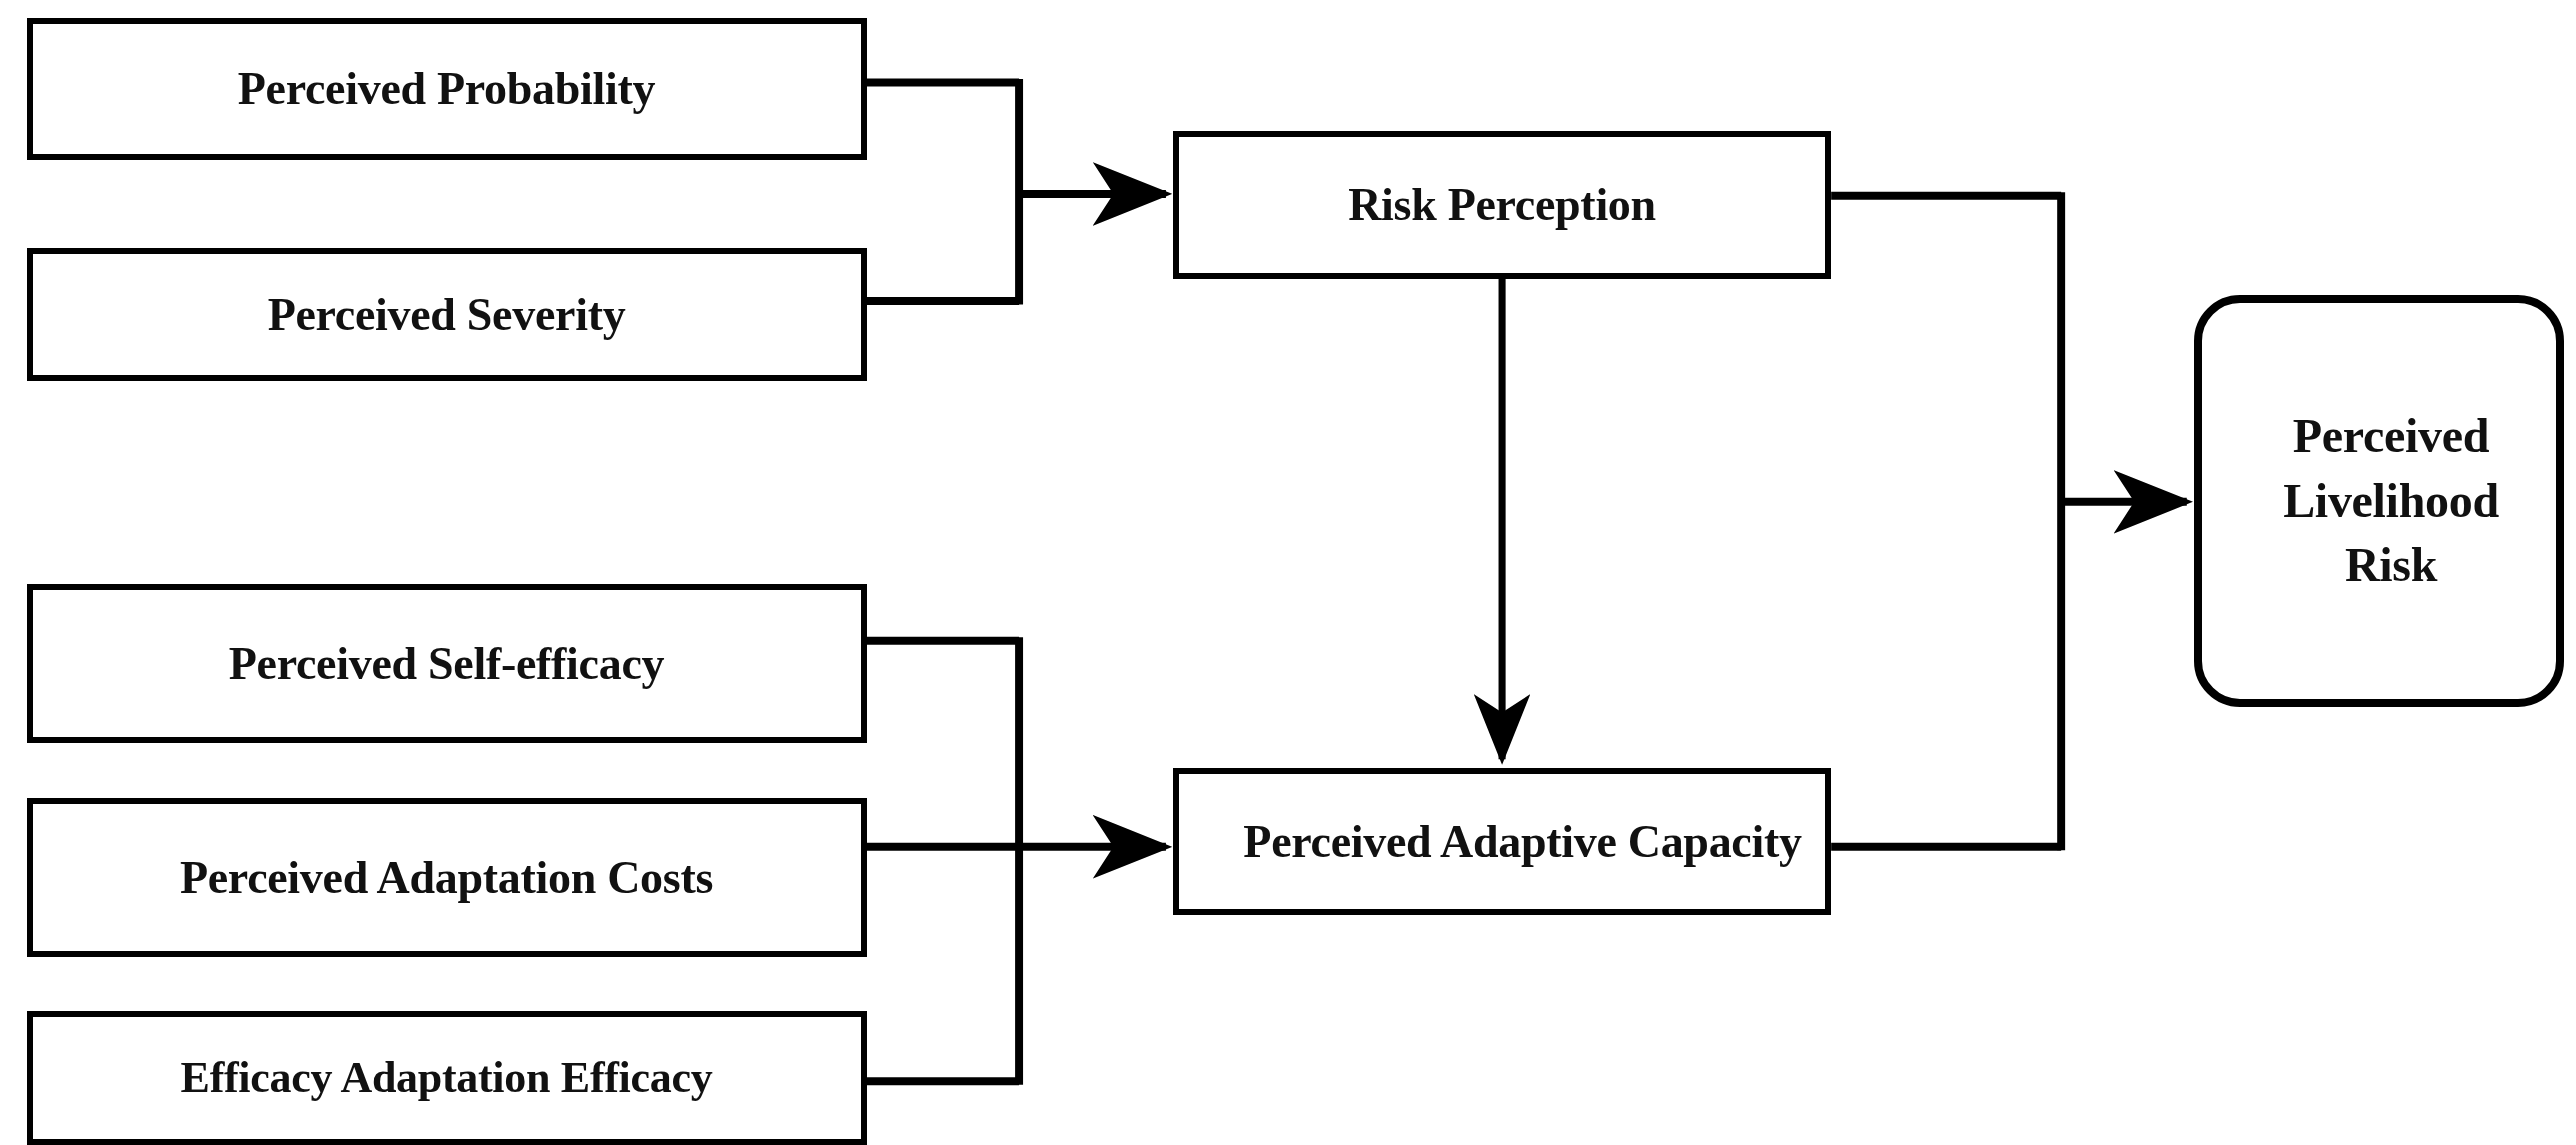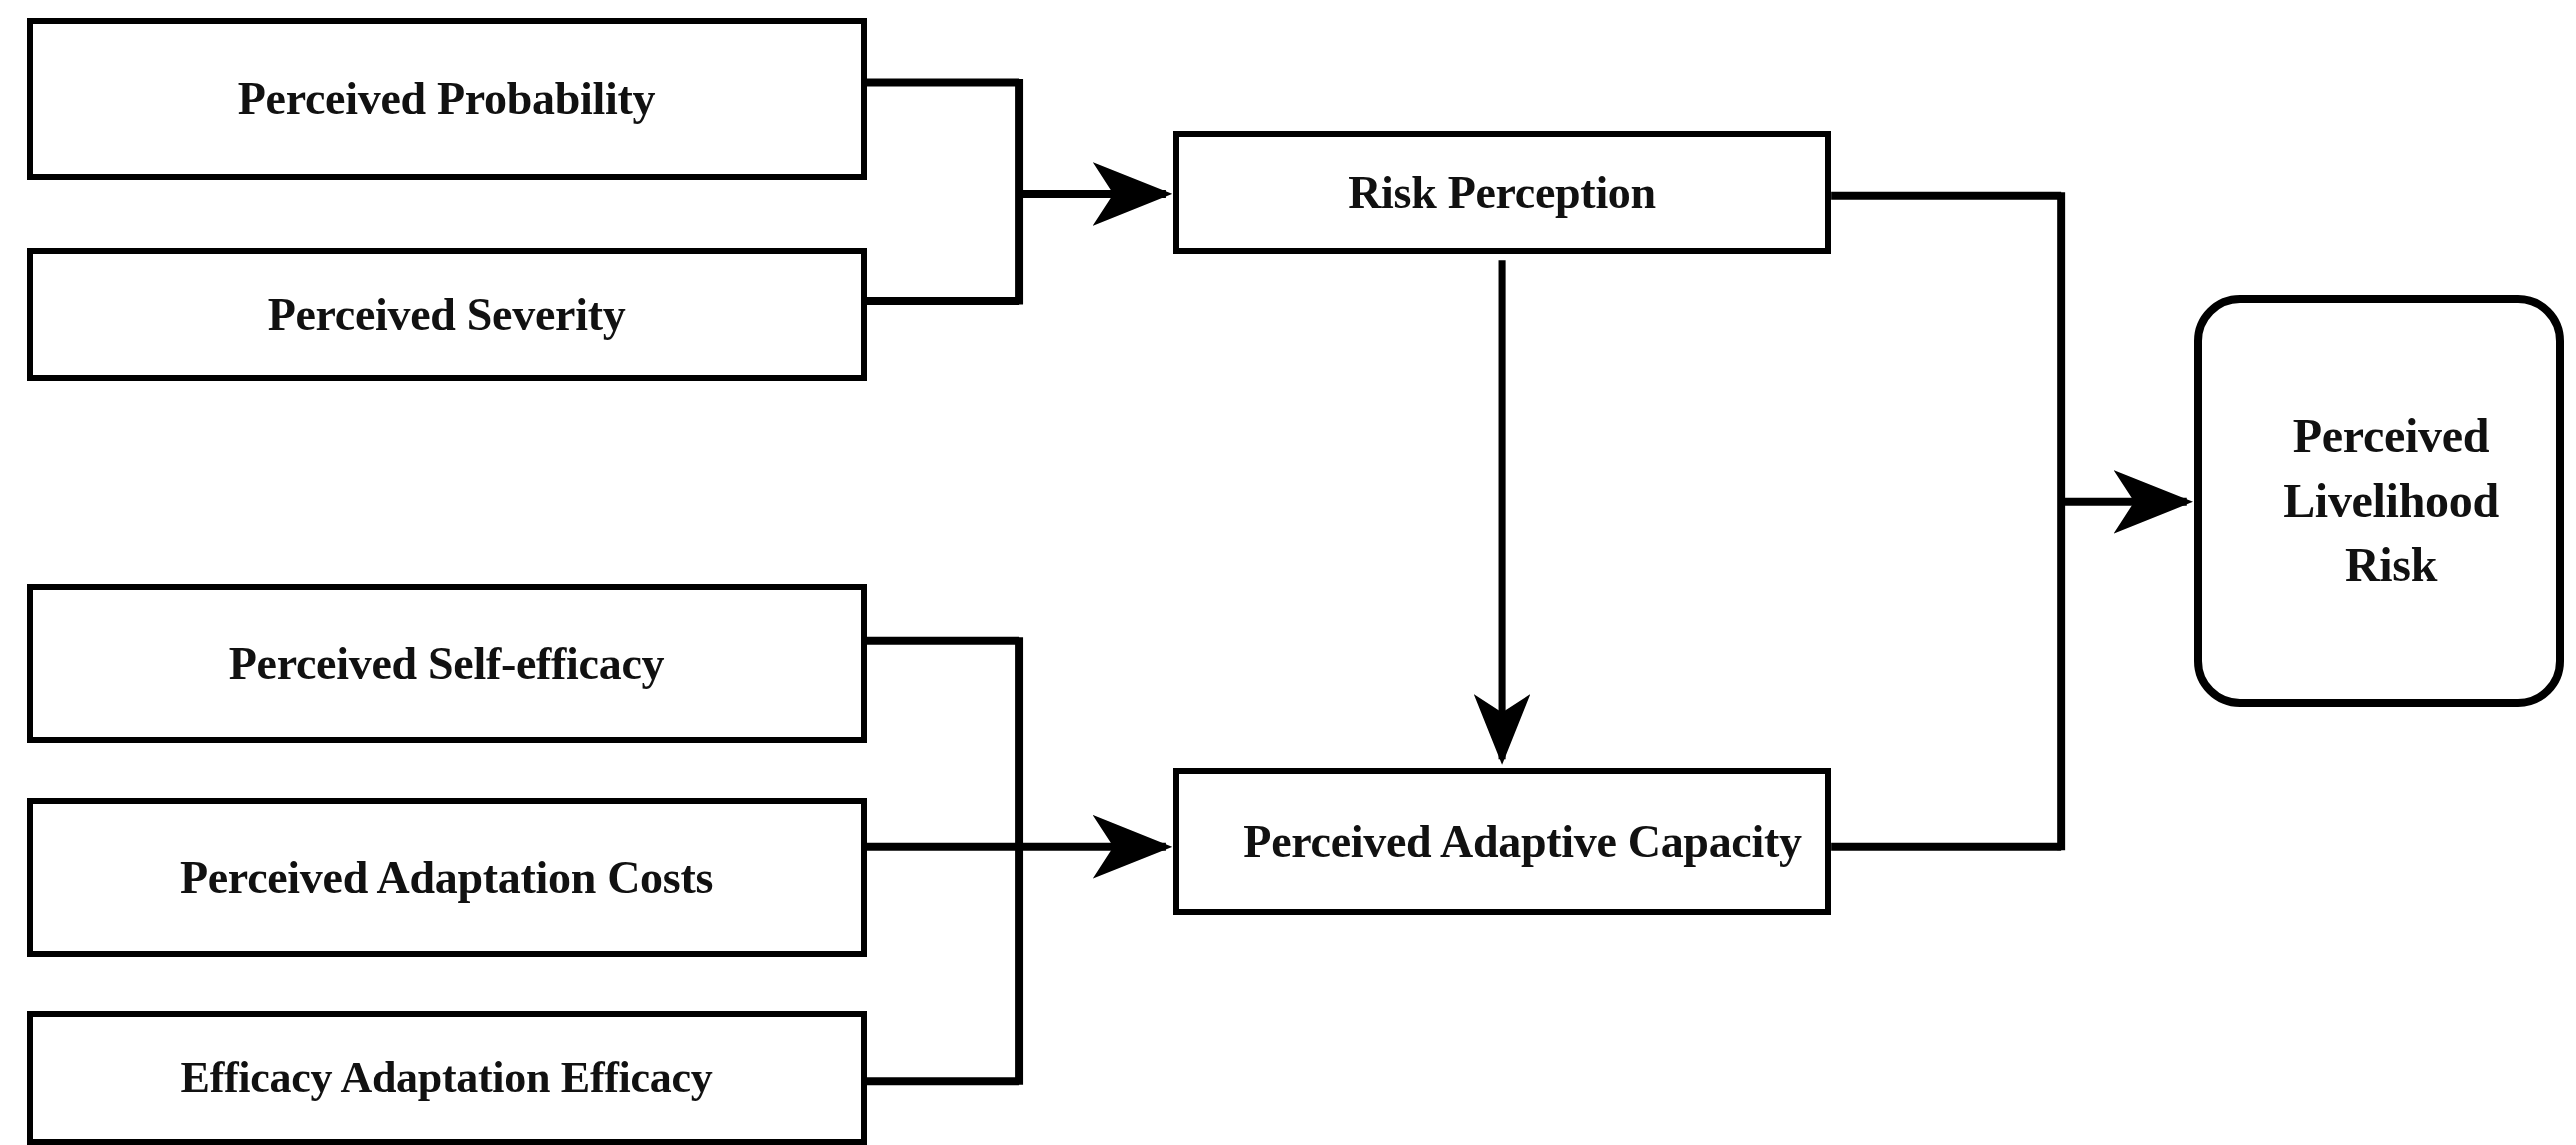--- a/index.html
+++ b/index.html
@@ -39,30 +39,30 @@
   .node .node-label {
     font-weight: bold;
     color: #111111;
     line-height: 1.12;
     letter-spacing: -0.3px;
     padding: 0 8.8px;
   }
   
   .antecedent { left: 26.5px; width: 840px; }
   .antecedent .node-label { font-size: 46px; }
-  #node-perceived-probability        { top: 17.7px;   height: 162px; }
+  #node-perceived-probability        { top: 17.7px;   height: 142px; }
   #node-perceived-severity           { top: 248px;  height: 133px; }
   #node-perceived-self-efficacy      { top: 584px;  height: 159px; }
   #node-perceived-adaptation-costs   { top: 798px;  height: 159px; }
   #node-perceived-adaptation-efficacy{ top: 1011px; height: 134px; }
   #node-perceived-adaptation-efficacy .node-label { font-size: 44px; }
 
   
   #node-risk-perception {
-    left: 1173px; top: 131px; width: 658px; height: 123px;
+    left: 1173px; top: 131px; width: 658px; height: 148px;
   }
   #node-risk-perception .node-label { font-size: 46px; }
   #node-perceived-adaptive-capacity {
     left: 1173px; top: 768px; width: 658px; height: 147px; padding-left: 41px;
   }
   #node-perceived-adaptive-capacity .node-label { font-size: 46px; }
 
   
   #node-perceived-livelihood-risk {
     left: 2194px; top: 295px; width: 370px; height: 412px;

